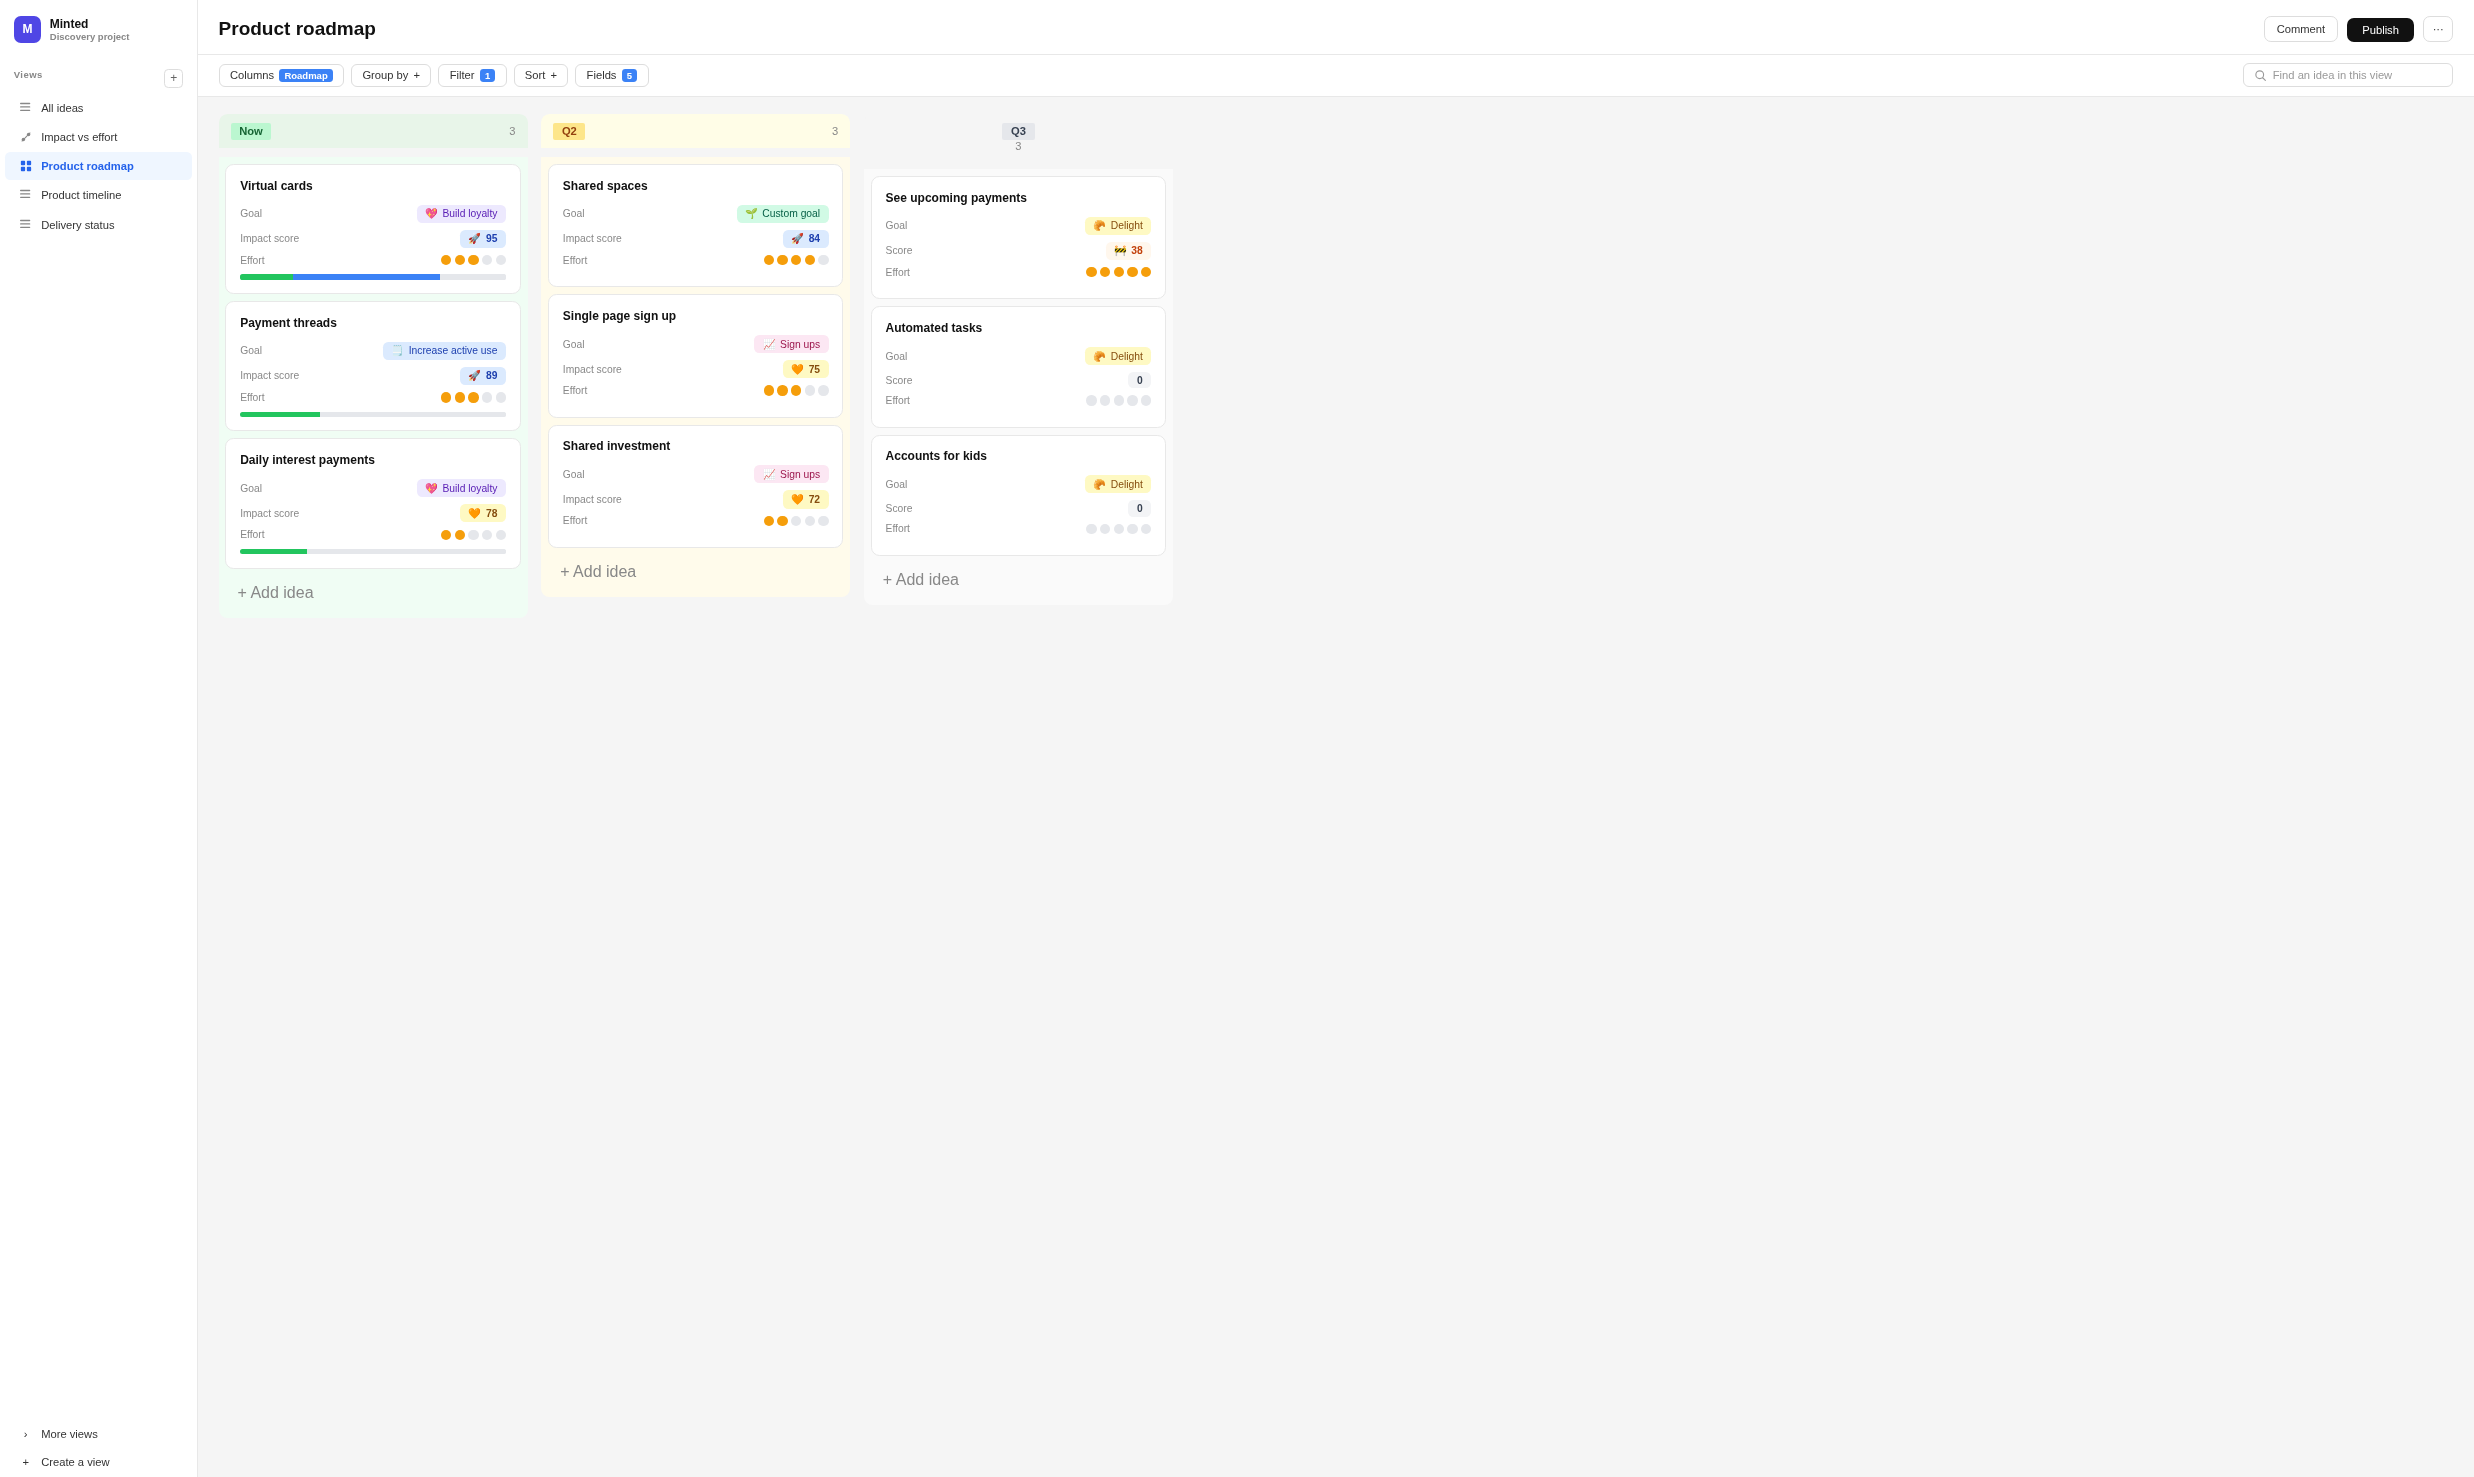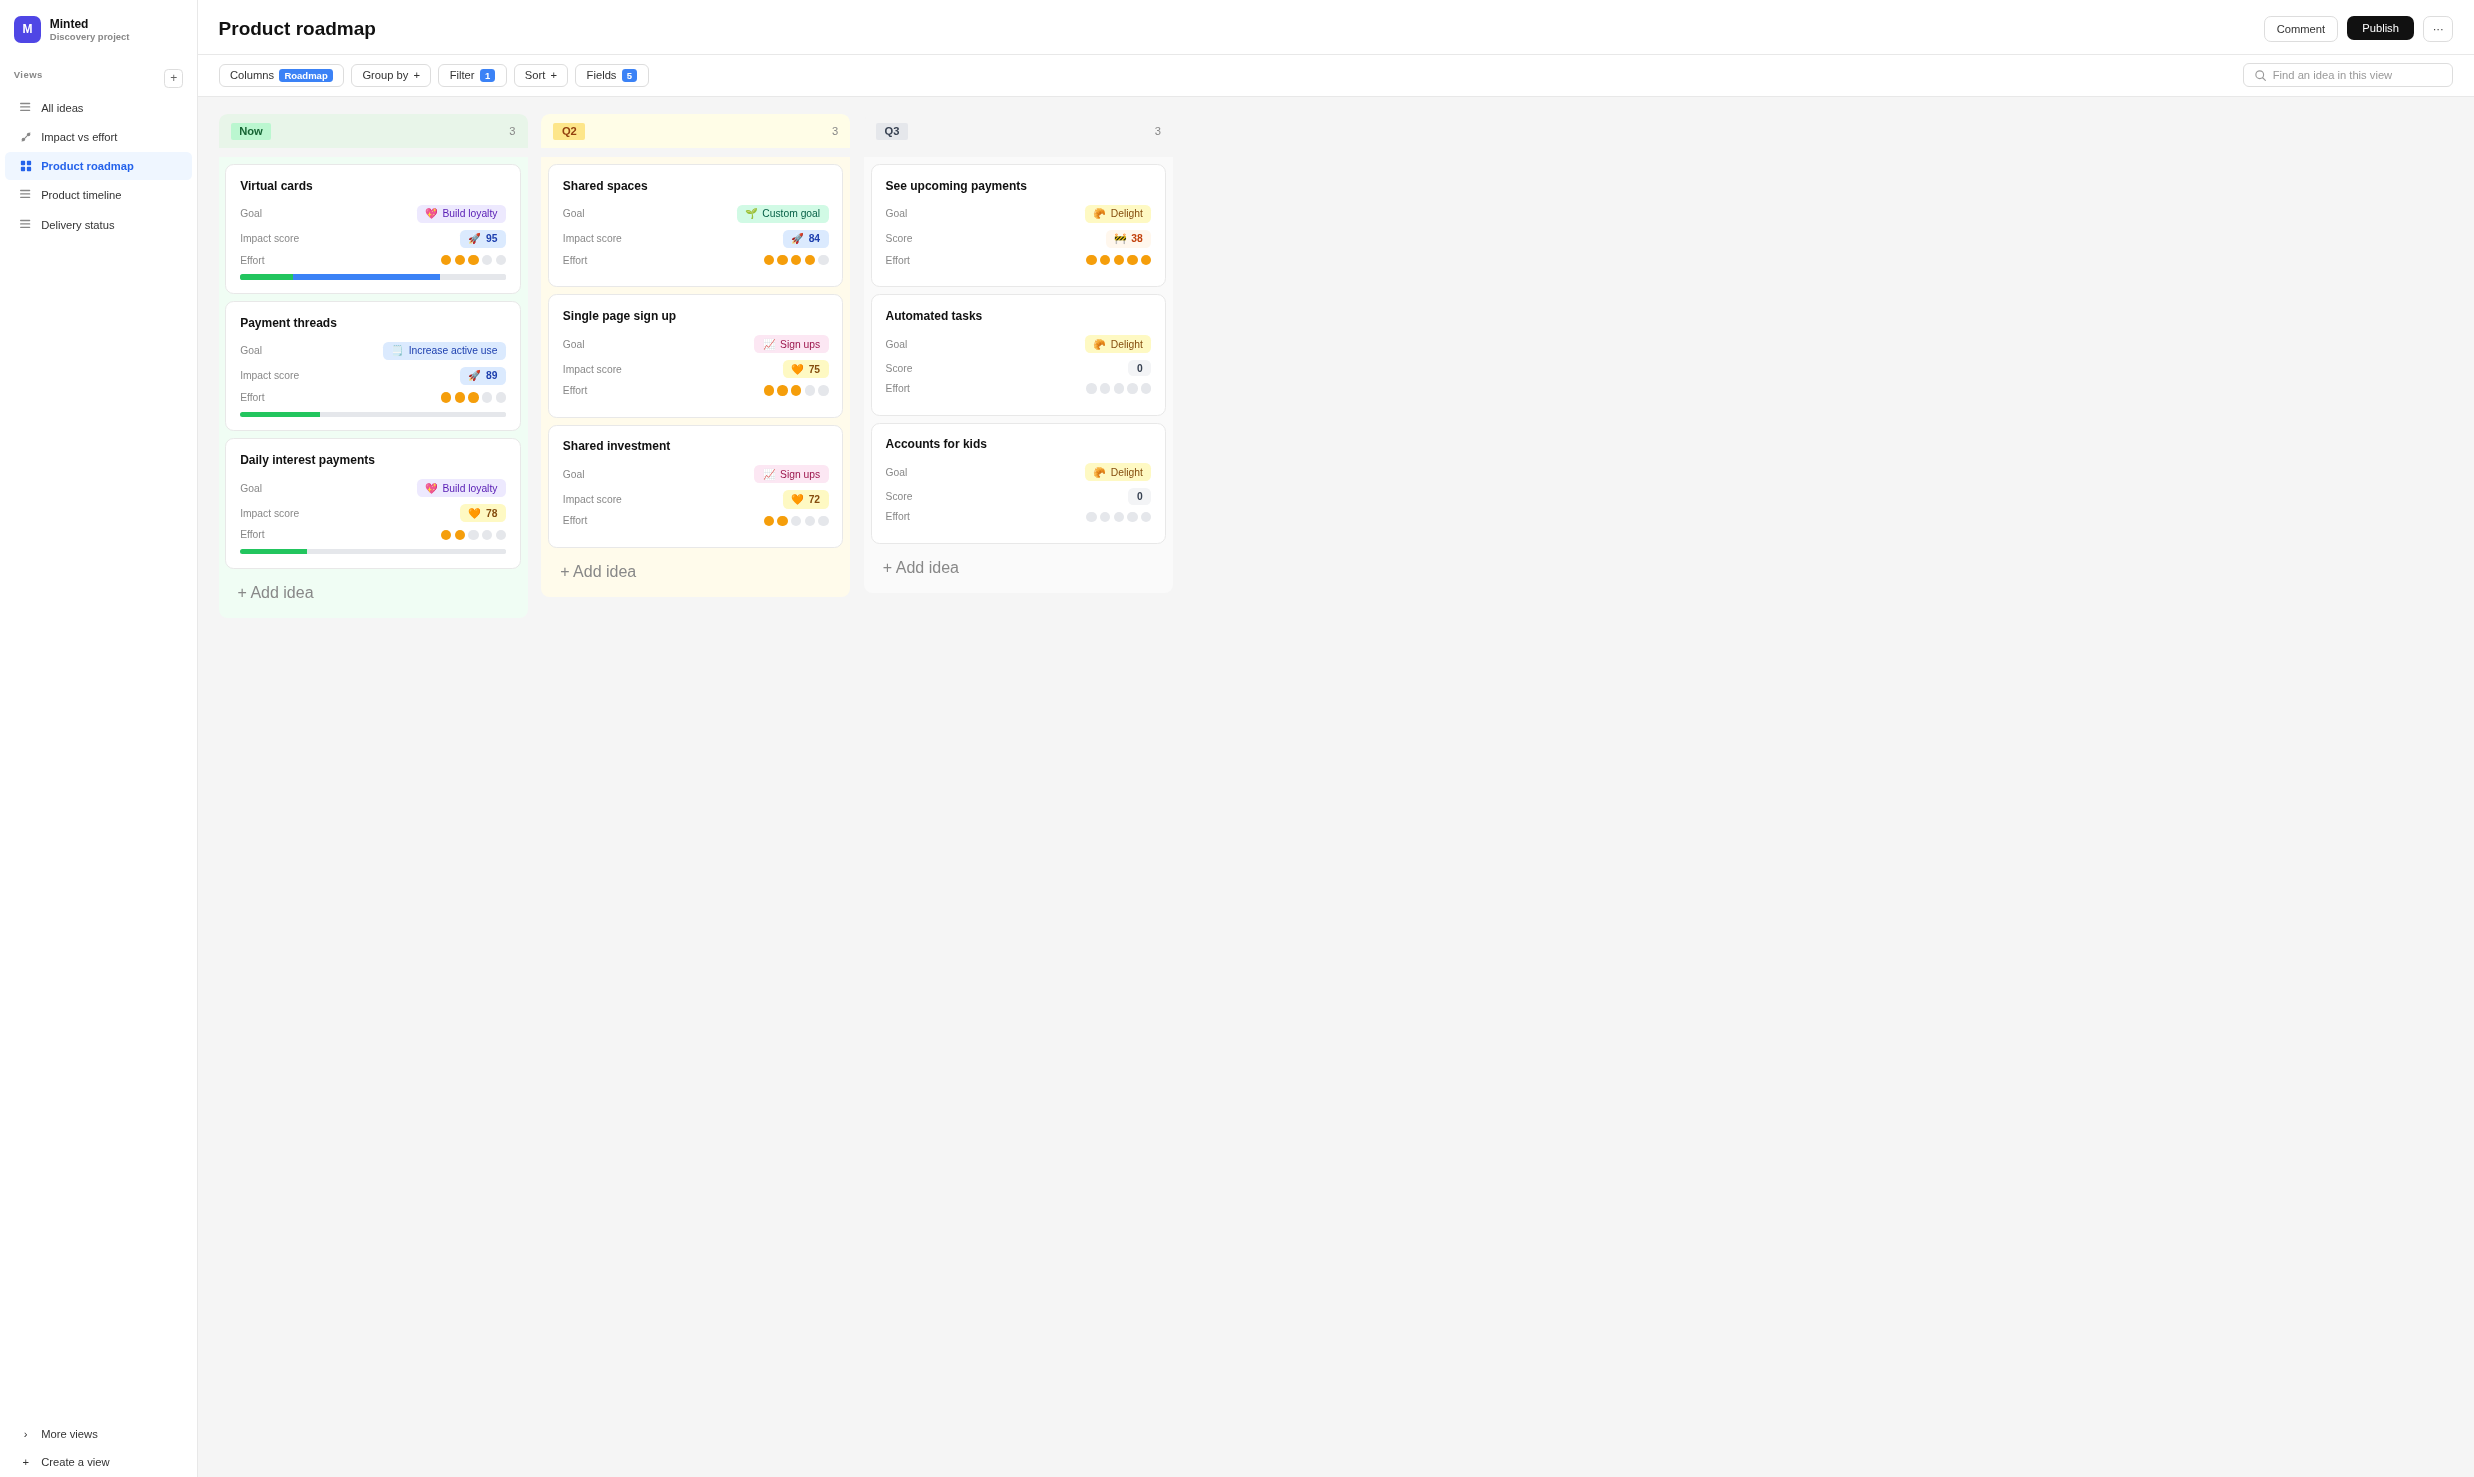--- a/index.html
+++ b/index.html
@@ -16,39 +16,39 @@
     .sidebar-add-btn { width: 19px; height: 19px; border: 0.9px solid #ddd; border-radius: 4.3px; background: none; cursor: pointer; display: flex; align-items: center; justify-content: center; font-size: 12px; color: #666; }
     .sidebar-item { display: flex; align-items: center; gap: 8.6px; padding: 6.9px 13.7px; cursor: pointer; border-radius: 5.2px; margin: 0.9px 5.2px; font-size: 11.2px; color: #333; }
     .sidebar-item.active { background: #eff6ff; color: #2563eb; font-weight: 600; }
     .sidebar-item .item-icon { width: 13.7px; height: 13.7px; display: flex; align-items: center; justify-content: center; flex-shrink: 0; }
     .sidebar-bottom { margin-top: auto; }
 
     
     .main { flex: 1; display: flex; flex-direction: column; overflow: hidden; }
     .main-header { display: flex; align-items: center; justify-content: space-between; padding: 15.5px 20.6px 12px; background: #fff; border-bottom: 0.9px solid #e8e8e8; }
     .main-title { font-size: 19px; font-weight: 700; color: #111; }
-    .header-actions { display: flex; align-items: flex-start; gap: 8.6px; }
+    .header-actions { display: flex; align-items: flex-end; gap: 8.6px; }
     .btn-comment { border: 0.9px solid #ddd; background: #fff; border-radius: 6.9px; padding: 6px 12px; font-size: 11.2px; cursor: pointer; color: #333; }
     .btn-publish { border: none; background: #111; color: #fff; border-radius: 6.9px; padding: 6px 15.5px; font-size: 11.2px; cursor: pointer; font-weight: 500; }
     .btn-more { border: 0.9px solid #ddd; background: #fff; border-radius: 6.9px; padding: 6px 8.6px; font-size: 11.2px; cursor: pointer; color: #333; }
 
     
     .toolbar { display: flex; align-items: center; gap: 6.9px; padding: 8.6px 20.6px; background: #fff; border-bottom: 0.9px solid #e8e8e8; }
     .toolbar-right { margin-left: auto; }
     .toolbar-btn { display: flex; align-items: center; gap: 5.2px; border: 0.9px solid #ddd; background: #fff; border-radius: 6px; padding: 4.3px 10.3px; font-size: 11.2px; cursor: pointer; color: #333; }
     .badge { background: #3b82f6; color: #fff; border-radius: 3.4px; padding: 0.9px 5.2px; font-size: 9.5px; font-weight: 600; }
     .search-box { display: flex; align-items: center; gap: 6.9px; border: 0.9px solid #ddd; background: #fff; border-radius: 6px; padding: 5.2px 10.3px; font-size: 11.2px; color: #999; width: 210px; cursor: text; }
 
     
     .board { flex: 1; overflow-x: auto; padding: 17px 20.6px; display: flex; gap: 13.7px; align-items: flex-start; }
     .column { width: 309px; flex-shrink: 0; display: flex; flex-direction: column; gap: 8.6px; }
     .column-header { display: flex; align-items: center; justify-content: space-between; padding: 8.6px 12px; border-radius: 8.6px 8.6px 0 0; }
     .column-header-now { background: #e8f5e9; }
     .column-header-q2 { background: #fffde7; }
-    .column-header-q3 { background: #f5f5f5; }
+    .column-header-q3 { background: #f5f5f5; flex-direction: column; }
     .column-label { font-size: 11.2px; font-weight: 600; padding: 2.6px 8.6px; border-radius: 2px; }
     .label-now { background: #bbf7d0; color: #166534; }
     .label-q2 { background: #fde68a; color: #92400e; }
     .label-q3 { background: #e5e7eb; color: #374151; }
     .column-count { font-size: 11.2px; color: #888; font-weight: 500; }
     .column-body { background: #f0fdf4; border-radius: 0 0 8.6px 8.6px; padding: 6.9px; display: flex; flex-direction: column; gap: 6.9px; min-height: 172px; }
     .column-body-q2 { background: #fffbeb; }
     .column-body-q3 { background: #fafafa; }
     .card { background: #fff; border-radius: 8.6px; padding: 13.7px; border: 0.9px solid #e8e8e8; }
     .card-title { font-size: 12px; font-weight: 700; color: #111; margin-bottom: 12px; }

